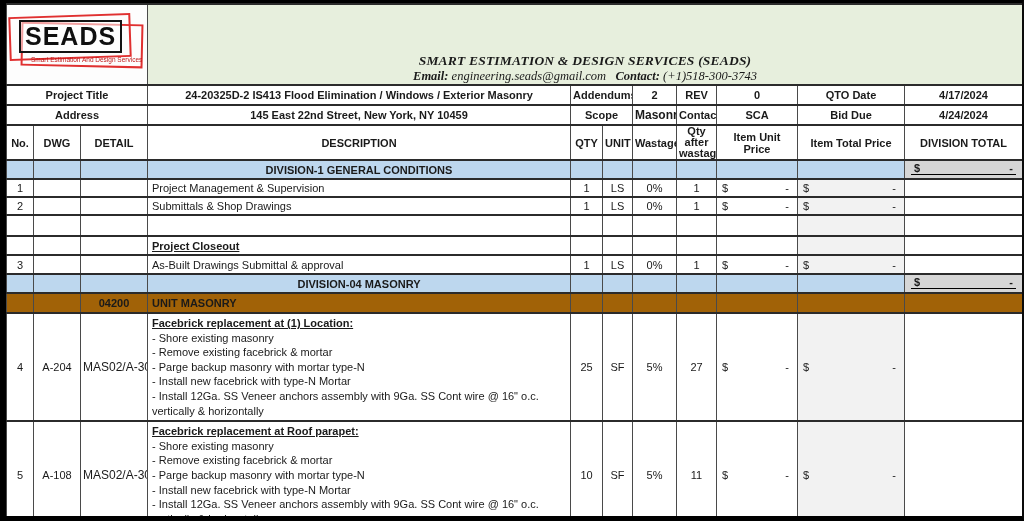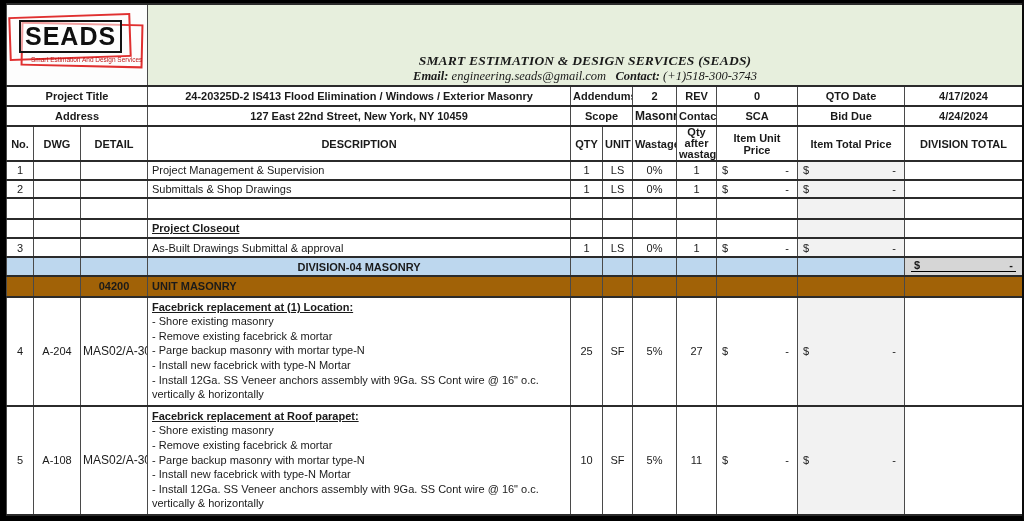--- a/index.html
+++ b/index.html
@@ -92,21 +92,21 @@
     <td colspan="2" class="c b">Addendums</td>
     <td class="c b">2</td>
     <td class="c b">REV</td>
     <td class="c b">0</td>
     <td class="c b">QTO Date</td>
     <td class="c b">4/17/2024</td>
   </tr>
 
   <tr>
     <td colspan="3" class="c b" style="height:18px">Address</td>
-    <td class="c b">127 East 22nd Street, New York, NY 10459</td>
+    <td class="c b">145 East 22nd Street, New York, NY 10459</td>
     <td colspan="2" class="c b">Scope</td>
     <td class="c b small">Masonry</td>
     <td class="c b">Contact</td>
     <td class="c b">SCA</td>
     <td class="c b">Bid Due</td>
     <td class="c b">4/24/2024</td>
   </tr>
 
   <tr>
     <td class="c b" style="height:23px">No.</td>
@@ -115,20 +115,38 @@
     <td class="c b">DESCRIPTION</td>
     <td class="c b">QTY</td>
     <td class="c b">UNIT</td>
     <td class="c b">Wastage</td>
     <td class="c b qa-head">Qty after wastage</td>
     <td class="c b">Item Unit Price</td>
     <td class="c b">Item Total Price</td>
     <td class="c b">DIVISION TOTAL</td>
   </tr>
 
+  <tr>
+    <td class="blue" style="height:17px"></td>
+    <td class="blue"></td>
+    <td class="blue"></td>
+    <td class="blue c b">DIVISION-1 GENERAL CONDITIONS</td>
+    <td class="blue"></td>
+    <td class="blue"></td>
+    <td class="blue"></td>
+    <td class="blue"></td>
+    <td class="blue"></td>
+    <td class="blue"></td>
+    <td class="graytot">
+      <div class="dt">
+              <span>$</span>
+              <span>-</span>
+            </div>
+    </td>
+  </tr>
 
 
   <tr>
     <td class="c" style="height:16px">1</td>
     <td></td>
     <td></td>
     <td class="desc">Project Management &amp; Supervision</td>
     <td class="c">1</td>
     <td class="c">LS</td>
     <td class="c">0%</td>

